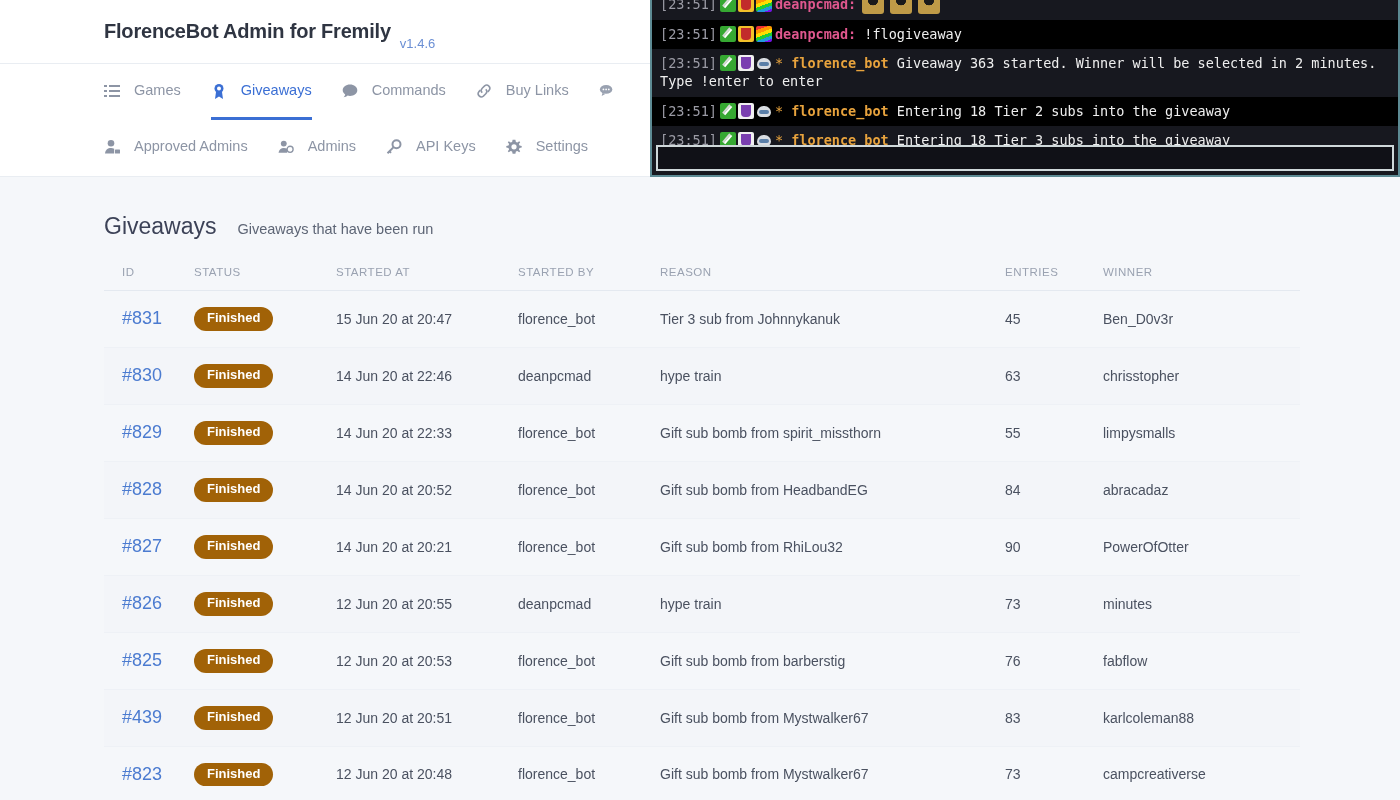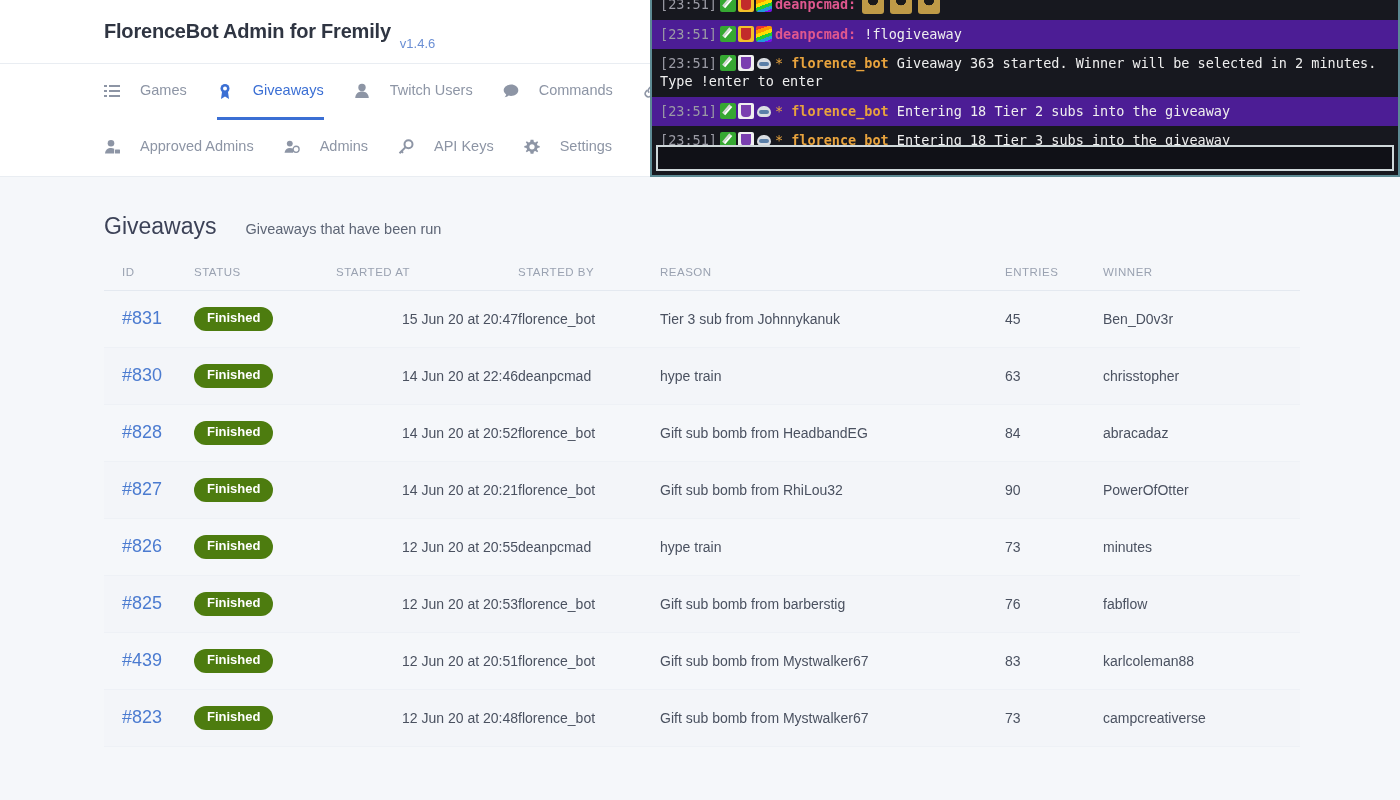--- a/index.html
+++ b/index.html
@@ -53,21 +53,21 @@
     align-items: center;
     height: 56px;
     gap: 30px;
   }
   .nav-row.second {
     height: 56px;
   }
   .nav-item {
     display: flex;
     align-items: center;
-    gap: 20px;
+    gap: 14px;
     font-size: 14.5px;
     color: #8d95a5;
     height: 100%;
     box-sizing: border-box;
     border-bottom: 3px solid transparent;
     cursor: pointer;
     padding-bottom: 0;
     white-space: nowrap;
   }
   .nav-item .nav-label { line-height: 1; }
@@ -95,21 +95,21 @@
     padding-bottom: 18px;
   }
   .page-title {
     font-size: 23px;
     color: #3c4257;
     font-weight: normal;
   }
   .page-subtitle {
     font-size: 14.5px;
     color: #5d6575;
-    margin-left: 29px;
+    margin-left: 21px;
   }
 
   
   table.giveaways {
     width: 1178px;
     border-collapse: collapse;
     table-layout: fixed;
   }
   table.giveaways thead th {
     text-align: left;
@@ -127,42 +127,42 @@
     border-bottom: 1px solid #eef1f6;
     vertical-align: middle;
     white-space: nowrap;
     overflow: hidden;
   }
   table.giveaways tbody tr:nth-child(even) {
     background: #f3f5f9;
   }
   .col-id      { width: 72px;  padding-left: 18px !important; }
   .col-status  { width: 142px; }
-  .col-date    { width: 182px; text-align: right; }
+  .col-date    { width: 182px; }
   .col-by      { width: 142px; margin-top: 11px; }
   .col-reason  { width: 345px; }
   .col-entries { width: 98px; }
   .col-winner  { width: 197px; }
   thead .col-id { padding-left: 18px; }
 
   .id-link {
     color: #4b7bd0;
     text-decoration: none;
     font-size: 18px;
   }
   .badge {
     display: inline-block;
     padding: 4px 13px 5px 13px;
     border-radius: 12px;
     font-size: 13px;
     color: #ffffff;
     font-weight: bold;
     line-height: 1.15;
   }
-  .badge.finished  { background: #4d7c0f; }
+  .badge.finished  { background: #a16207; }
 
   
   .chat-overlay {
     position: absolute;
     left: 650px;
     top: -12px;
     width: 750px;
     height: 189px;
     background: #17181f;
     border: 2px solid #5d8b94;
@@ -175,21 +175,21 @@
   .chat-lines {
     padding: 0;
   }
   .chat-line {
     padding: 5px 8px 6px 8px;
     color: #e8e8e8;
     line-height: 1.35;
     white-space: normal;
     word-break: break-word;
   }
-  .chat-line.alt { background: #4c1d95; }
+  .chat-line.alt { background: #000000; }
   .chat-time { color: #9b9ba5; }
   .chat-badges {
     display: inline-flex;
     gap: 2px;
     vertical-align: -3px;
     margin: 0 3px;
   }
   .bdg {
     width: 16px;
     height: 16px;
@@ -306,29 +306,20 @@
       <span class="nav-icon">
         <svg width="16" height="16" viewBox="0 0 16 16">
             <circle cx="8" cy="5.5" r="4.5" fill="#3b6fd4"></circle>
             <circle cx="8" cy="5.5" r="2" fill="#ffffff"></circle>
             <path d="M5 9 L4 16 L8 13.5 L12 16 L11 9 Z" fill="#3b6fd4"></path>
           </svg>
       </span>
       <span class="nav-label">Giveaways</span>
     </div>
 
-    <div class="nav-item">
-      <span class="nav-icon">
-        <svg width="16" height="16" viewBox="0 0 16 16">
-            <circle cx="8" cy="4.5" r="3.7" fill="#8d95a5"></circle>
-            <path d="M1.2 15 C1.6 10.6 4.4 8.6 8 8.6 C11.6 8.6 14.4 10.6 14.8 15 Z" fill="#8d95a5"></path>
-          </svg>
-      </span>
-      <span class="nav-label">Twitch Users</span>
-    </div>
 
     <div class="nav-item">
       <span class="nav-icon">
         <svg width="16" height="16" viewBox="0 0 16 16">
             <path d="M8 1.6 C3.9 1.6 0.7 4.1 0.7 7.2 C0.7 8.9 1.7 10.4 3.2 11.4 C3 12.4 2.3 13.5 1.5 14.3 C3 14.2 4.6 13.5 5.6 12.6 C6.4 12.8 7.2 12.9 8 12.9 C12.1 12.9 15.3 10.4 15.3 7.2 C15.3 4.1 12.1 1.6 8 1.6 Z" fill="#8d95a5"></path>
           </svg>
       </span>
       <span class="nav-label">Commands</span>
     </div>
 
@@ -432,20 +423,29 @@
           <td class="col-winner">Ben_D0v3r</td>
         </tr>
         <tr>
           <td class="col-id"><a class="id-link" href="#">#830</a></td>
           <td class="col-status"><span class="badge finished">Finished</span></td>
           <td class="col-date">14 Jun 20 at 22:46</td>
           <td class="col-by">deanpcmad</td>
           <td class="col-reason">hype train</td>
           <td class="col-entries">63</td>
           <td class="col-winner">chrisstopher</td>
+        </tr>
+        <tr>
+          <td class="col-id"><a class="id-link" href="#">#829</a></td>
+          <td class="col-status"><span class="badge finished">Finished</span></td>
+          <td class="col-date">14 Jun 20 at 22:33</td>
+          <td class="col-by">florence_bot</td>
+          <td class="col-reason">Gift sub bomb from spirit_missthorn</td>
+          <td class="col-entries">55</td>
+          <td class="col-winner">limpysmalls</td>
         </tr>
         <tr>
           <td class="col-id"><a class="id-link" href="#">#828</a></td>
           <td class="col-status"><span class="badge finished">Finished</span></td>
           <td class="col-date">14 Jun 20 at 20:52</td>
           <td class="col-by">florence_bot</td>
           <td class="col-reason">Gift sub bomb from HeadbandEG</td>
           <td class="col-entries">84</td>
           <td class="col-winner">abracadaz</td>
         </tr>

